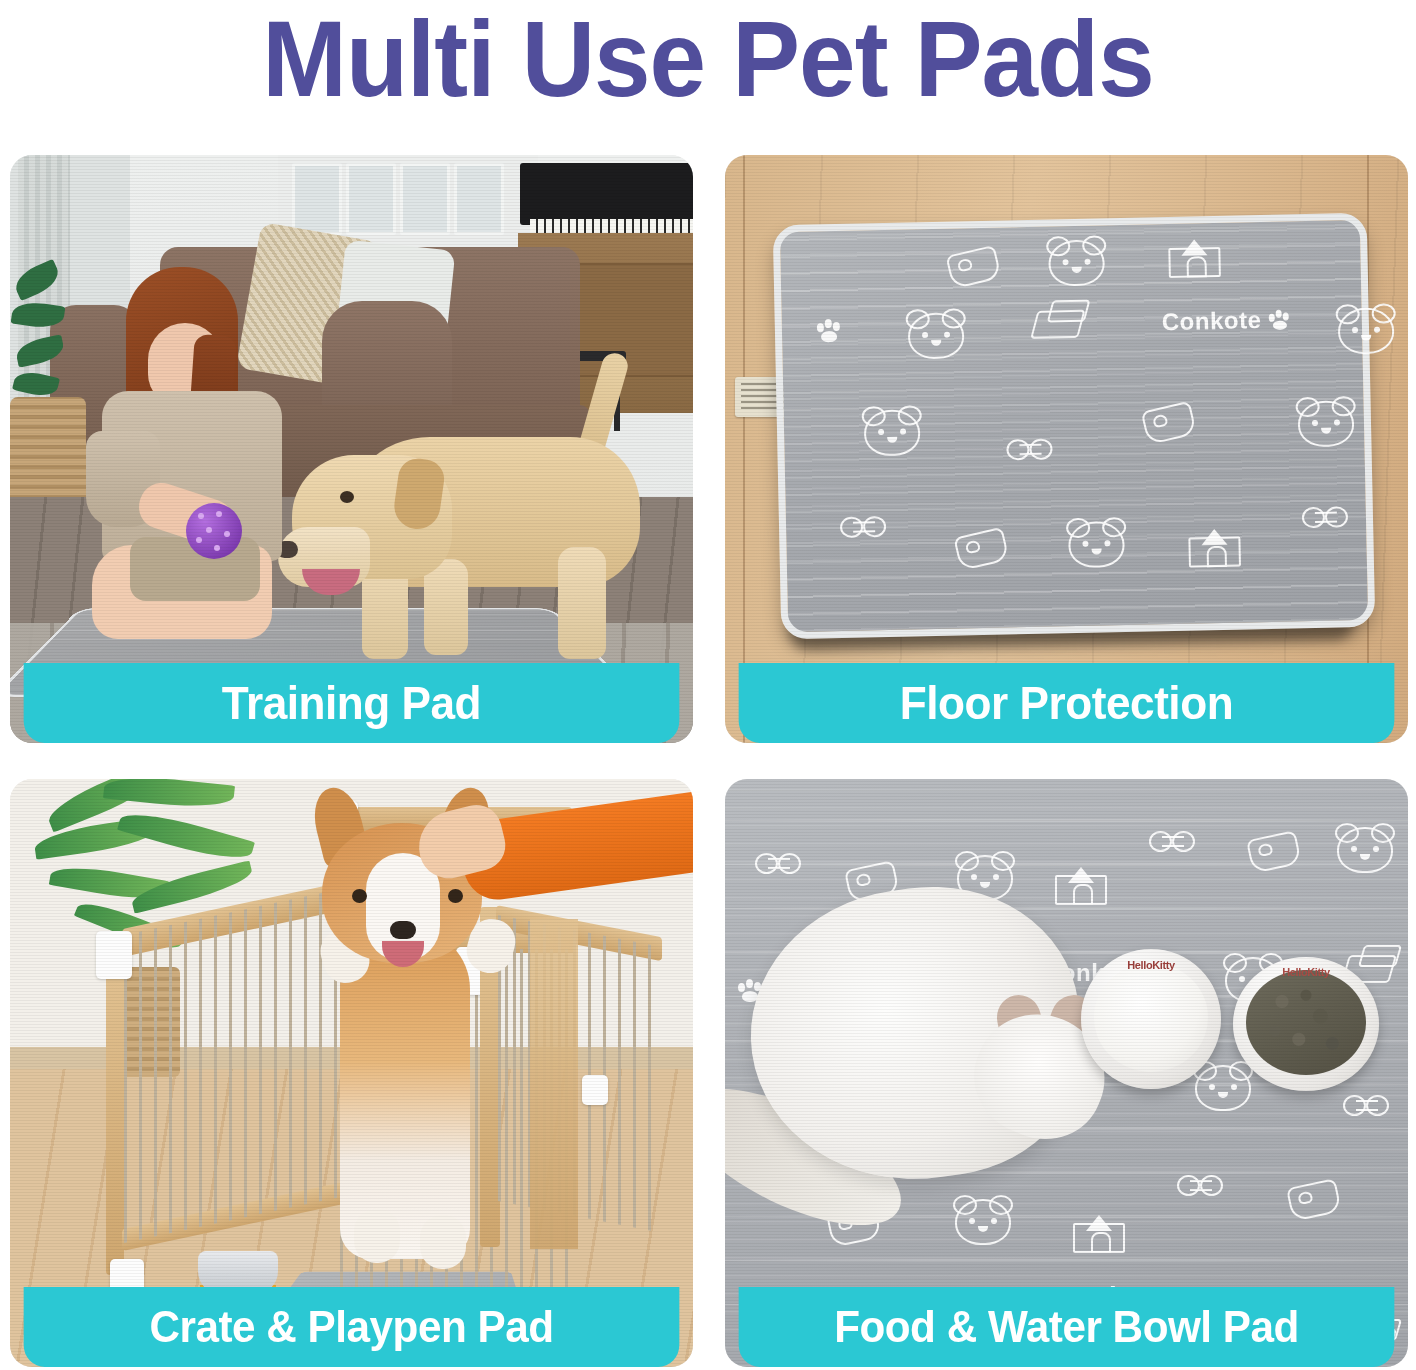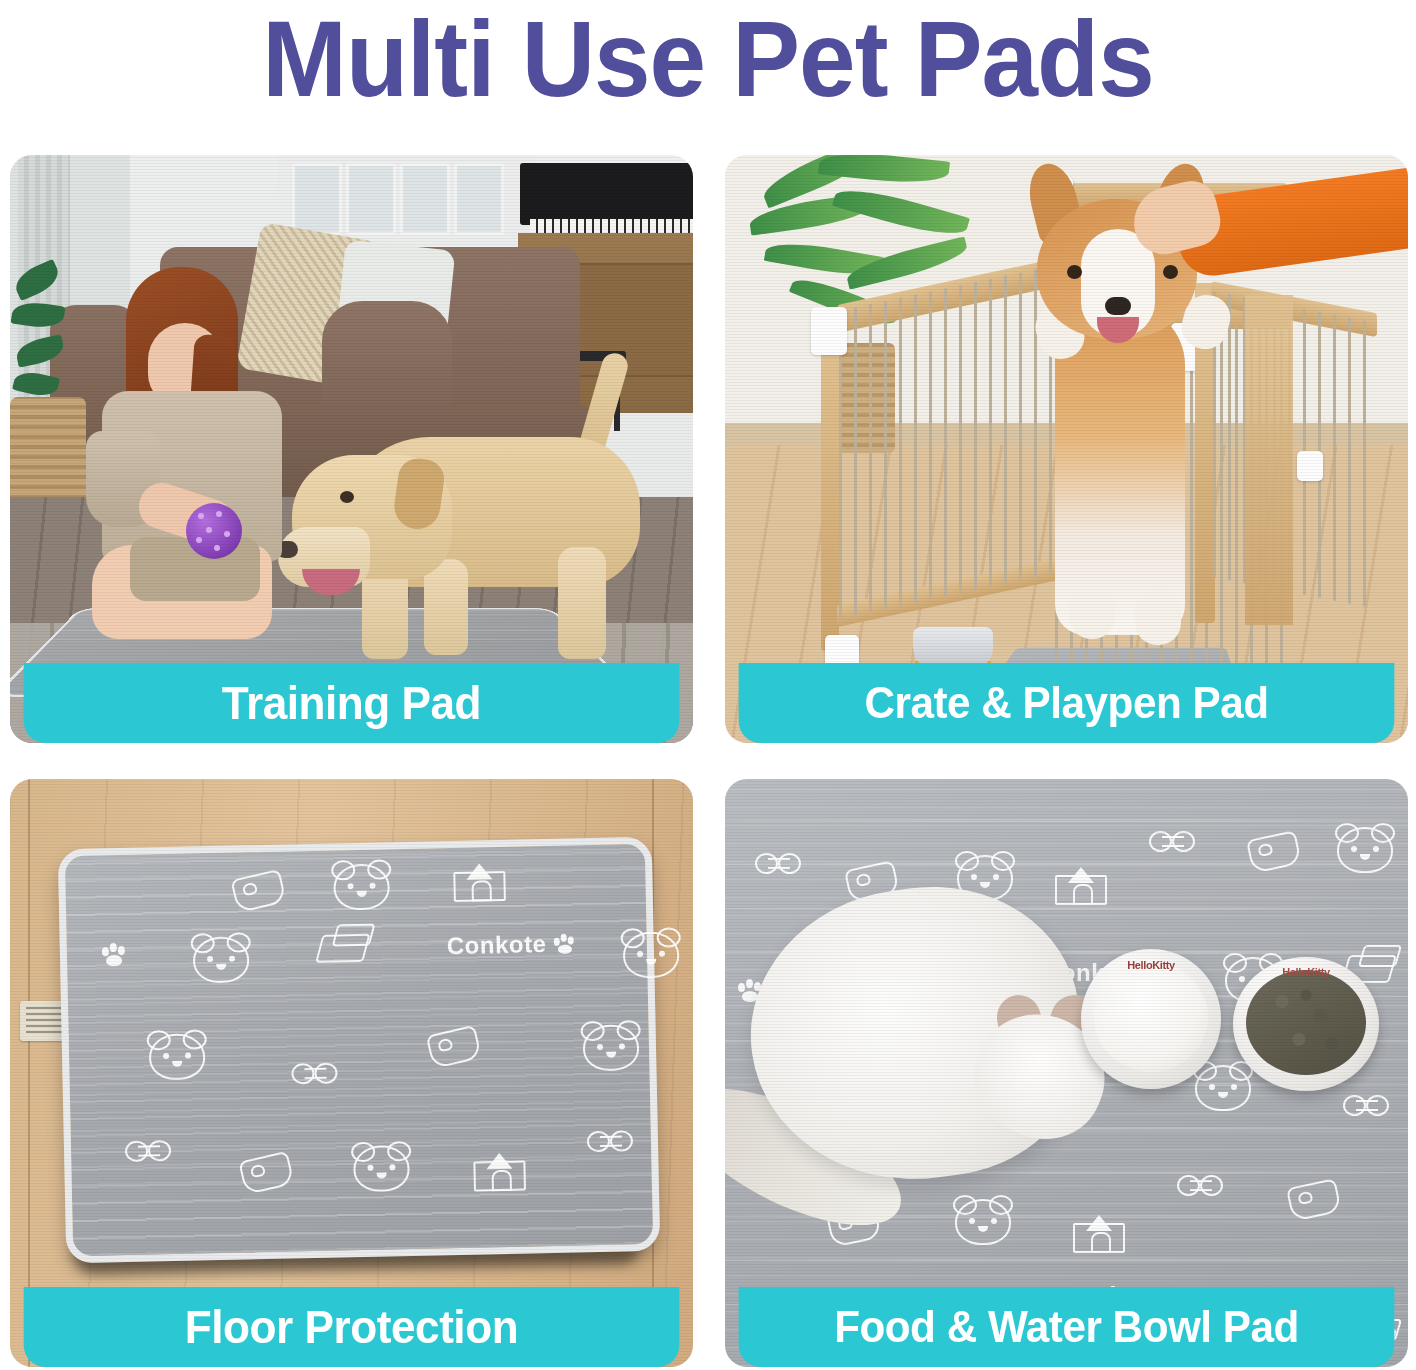--- a/index.html
+++ b/index.html
@@ -328,20 +328,130 @@
           <b style="left:10px;top:34px"></b>
             <b style="left:28px;top:42px"></b>
         </div>
 
         <div class="noise"></div>
       </div>
       <div class="labelbar">Training Pad</div>
     </div>
 
     <div class="card">
+      <div class="photo">
+        <div class="woodfloor"></div>
+        <div class="wplank" style="left:18px"></div>
+        <div class="wplank" style="left:642px"></div>
+        <div class="padshadow"></div>
+        <div class="tag">
+            <i></i>
+          </div>
+        <div class="padbig">
+
+          <div class="motif m-paw" style="left:34px;top:88px">
+              <i class="p1"></i>
+              <i class="p2"></i>
+              <i class="p3"></i>
+              <i class="p4"></i>
+            </div>
+          <div class="motif m-face" style="left:126px;top:84px">
+              <u class="l"></u>
+              <u class="r"></u>
+              <i class="l"></i>
+              <i class="r"></i>
+              <b></b>
+            </div>
+          <div class="motif m-bed" style="left:252px;top:74px">
+              <i></i>
+              <b></b>
+            </div>
+          <div class="motif m-face" style="left:556px;top:88px">
+              <u class="l"></u>
+              <u class="r"></u>
+              <i class="l"></i>
+              <i class="r"></i>
+              <b></b>
+            </div>
+
+          <div class="motif m-bowl" style="left:168px;top:22px">
+              <i></i>
+            </div>
+          <div class="motif m-face" style="left:268px;top:14px">
+              <u class="l"></u>
+              <u class="r"></u>
+              <i class="l"></i>
+              <i class="r"></i>
+              <b></b>
+            </div>
+          <div class="motif m-house" style="left:388px;top:10px">
+              <b></b>
+              <i></i>
+              <u></u>
+            </div>
+
+          <div class="motif m-face" style="left:80px;top:180px">
+              <u class="l"></u>
+              <u class="r"></u>
+              <i class="l"></i>
+              <i class="r"></i>
+              <b></b>
+            </div>
+          <div class="motif m-bone" style="left:222px;top:212px">
+              <i></i>
+            </div>
+          <div class="motif m-bowl" style="left:360px;top:182px">
+              <i></i>
+            </div>
+          <div class="motif m-face" style="left:514px;top:180px">
+              <u class="l"></u>
+              <u class="r"></u>
+              <i class="l"></i>
+              <i class="r"></i>
+              <b></b>
+            </div>
+
+          <div class="motif m-bone" style="left:54px;top:286px">
+              <i></i>
+            </div>
+          <div class="motif m-bowl" style="left:170px;top:304px">
+              <i></i>
+            </div>
+          <div class="motif m-face" style="left:282px;top:296px">
+              <u class="l"></u>
+              <u class="r"></u>
+              <i class="l"></i>
+              <i class="r"></i>
+              <b></b>
+            </div>
+          <div class="motif m-house" style="left:402px;top:300px">
+              <b></b>
+              <i></i>
+              <u></u>
+            </div>
+          <div class="motif m-bone" style="left:516px;top:286px">
+              <i></i>
+            </div>
+
+          <div class="brandmark" style="left:380px;top:84px">
+            <span>Conkote</span>
+            <span class="bpaw">
+                <i class="p1"></i>
+                <i class="p2"></i>
+                <i class="p3"></i>
+                <i class="p4"></i>
+              </span>
+          </div>
+        </div>
+        <div class="noise"></div>
+      </div>
+      <div class="labelbar">Floor Protection</div>
+    </div>
+
+    <div class="card">
       <div class="photo s3">
         <div class="base-wall"></div>
         <div class="skirt"></div>
         <div class="wfloor"></div>
 
         <div class="palm">
           <div class="pl" style="left:10px;top:4px;width:120px;height:28px;transform:rotate(-22deg)"></div>
           <div class="pl" style="left:70px;top:0px;width:130px;height:26px;transform:rotate(6deg)"></div>
           <div class="pl" style="left:0px;top:46px;width:126px;height:26px;transform:rotate(-8deg)"></div>
           <div class="pl" style="left:84px;top:44px;width:136px;height:26px;transform:rotate(16deg)"></div>
@@ -388,130 +498,20 @@
 
         <div class="arm"></div>
         <div class="hand"></div>
 
         <div class="bowlbase"></div>
         <div class="metalbowl"></div>
 
         <div class="noise"></div>
       </div>
       <div class="labelbar lg">Crate &amp; Playpen Pad</div>
-    </div>
-
-    <div class="card">
-      <div class="photo">
-        <div class="woodfloor"></div>
-        <div class="wplank" style="left:18px"></div>
-        <div class="wplank" style="left:642px"></div>
-        <div class="padshadow"></div>
-        <div class="tag">
-            <i></i>
-          </div>
-        <div class="padbig">
-
-          <div class="motif m-paw" style="left:34px;top:88px">
-              <i class="p1"></i>
-              <i class="p2"></i>
-              <i class="p3"></i>
-              <i class="p4"></i>
-            </div>
-          <div class="motif m-face" style="left:126px;top:84px">
-              <u class="l"></u>
-              <u class="r"></u>
-              <i class="l"></i>
-              <i class="r"></i>
-              <b></b>
-            </div>
-          <div class="motif m-bed" style="left:252px;top:74px">
-              <i></i>
-              <b></b>
-            </div>
-          <div class="motif m-face" style="left:556px;top:88px">
-              <u class="l"></u>
-              <u class="r"></u>
-              <i class="l"></i>
-              <i class="r"></i>
-              <b></b>
-            </div>
-
-          <div class="motif m-bowl" style="left:168px;top:22px">
-              <i></i>
-            </div>
-          <div class="motif m-face" style="left:268px;top:14px">
-              <u class="l"></u>
-              <u class="r"></u>
-              <i class="l"></i>
-              <i class="r"></i>
-              <b></b>
-            </div>
-          <div class="motif m-house" style="left:388px;top:10px">
-              <b></b>
-              <i></i>
-              <u></u>
-            </div>
-
-          <div class="motif m-face" style="left:80px;top:180px">
-              <u class="l"></u>
-              <u class="r"></u>
-              <i class="l"></i>
-              <i class="r"></i>
-              <b></b>
-            </div>
-          <div class="motif m-bone" style="left:222px;top:212px">
-              <i></i>
-            </div>
-          <div class="motif m-bowl" style="left:360px;top:182px">
-              <i></i>
-            </div>
-          <div class="motif m-face" style="left:514px;top:180px">
-              <u class="l"></u>
-              <u class="r"></u>
-              <i class="l"></i>
-              <i class="r"></i>
-              <b></b>
-            </div>
-
-          <div class="motif m-bone" style="left:54px;top:286px">
-              <i></i>
-            </div>
-          <div class="motif m-bowl" style="left:170px;top:304px">
-              <i></i>
-            </div>
-          <div class="motif m-face" style="left:282px;top:296px">
-              <u class="l"></u>
-              <u class="r"></u>
-              <i class="l"></i>
-              <i class="r"></i>
-              <b></b>
-            </div>
-          <div class="motif m-house" style="left:402px;top:300px">
-              <b></b>
-              <i></i>
-              <u></u>
-            </div>
-          <div class="motif m-bone" style="left:516px;top:286px">
-              <i></i>
-            </div>
-
-          <div class="brandmark" style="left:380px;top:84px">
-            <span>Conkote</span>
-            <span class="bpaw">
-                <i class="p1"></i>
-                <i class="p2"></i>
-                <i class="p3"></i>
-                <i class="p4"></i>
-              </span>
-          </div>
-        </div>
-        <div class="noise"></div>
-      </div>
-      <div class="labelbar">Floor Protection</div>
     </div>
 
     <div class="card">
       <div class="photo s4">
         <div class="pad4"></div>
         <div class="wave" style="top:40px"></div>
           <div class="wave" style="top:84px"></div>
         <div class="wave" style="top:128px"></div>
           <div class="wave" style="top:172px"></div>
         <div class="wave" style="top:216px"></div>

